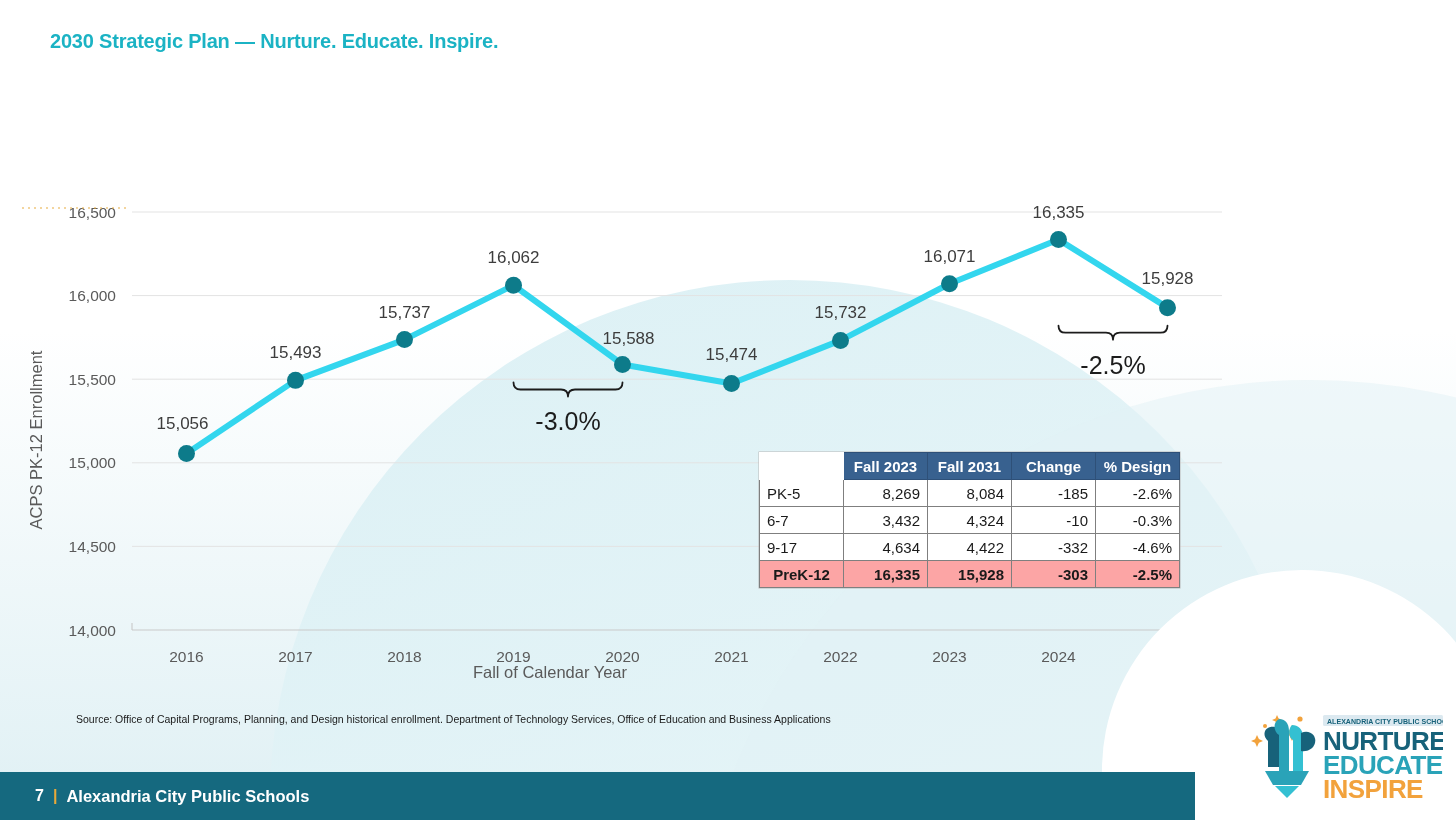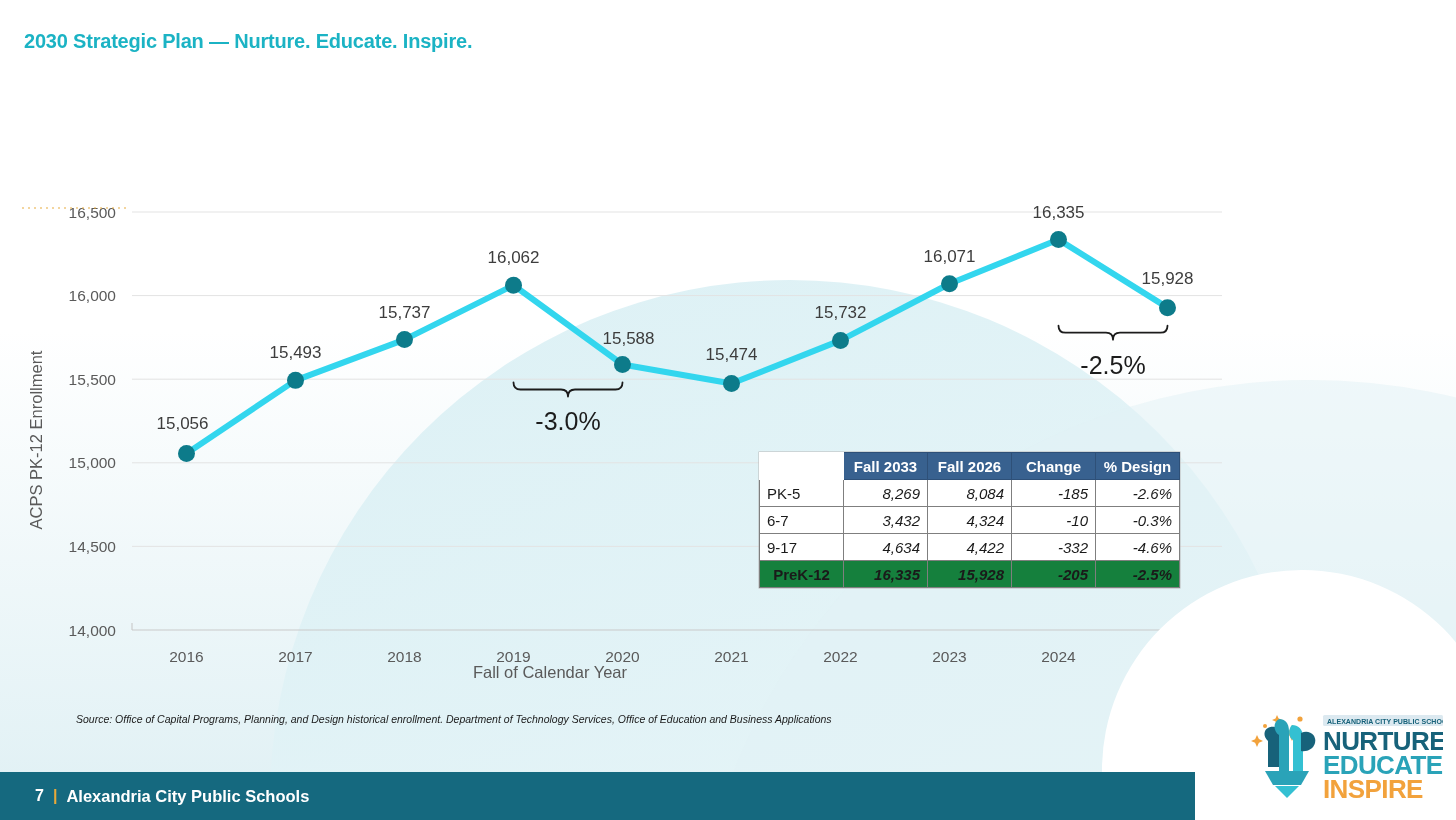--- a/index.html
+++ b/index.html
@@ -9,21 +9,21 @@
     background:#ffffff;
     position:relative;
     overflow:hidden;
   }
   
   #bg-wash {
     position:absolute; left:0; top:0; width:1456px; height:820px;
     pointer-events:none;
   }
   
-  #header { position:absolute; left:24px; top:30px; }
+  #header { position:absolute; left:50px; top:30px; }
   #eyebrow {
     font-size:20px; font-weight:bold; color:#1bb3c4;
     letter-spacing:-0.2px; white-space:nowrap;
   }
   #page-title {
     font-size:49px; font-weight:bold; color:#15697f;
     letter-spacing:-1.2px; margin-top:42px; white-space:nowrap;
   }
   
   #chart-area {
@@ -60,29 +60,29 @@
   }
   #data-table thead th {
     background:#38618f; color:#ffffff; font-weight:bold;
     text-align:center; font-size:15px; border-color:#2e5078;
   }
   #data-table thead th.corner {
     background:#ffffff; border-color:#ffffff;
     border-right:1px solid #ffffff; border-bottom:1px solid #ffffff;
   }
   #data-table td.rowhdr { text-align:left; min-width:84px; }
-  #data-table td.num { text-align:right; min-width:84px;font-style:italic; }
+  #data-table td.num { text-align:right; min-width:84px; }
   #data-table tr.total-row td {
-    background:#15803d; font-weight:bold;
+    background:#fca5a5; font-weight:bold;
   }
   #data-table tr.total-row td.rowhdr { text-align:center; }
   
   #source-note {
     position:absolute; left:76px; top:713px;
-    font-size:10.5px; font-style:italic; color:#1a1a1a;
+    font-size:10.5px; color:#1a1a1a;
     white-space:nowrap;
   }
   
   #corner-circle {
     position:absolute; right:-46px; bottom:-150px;
     width:400px; height:400px; border-radius:50%;
     background:#ffffff;
   }
   
   #footer-bar {
@@ -202,22 +202,22 @@
     <g id="dotted-layer">
       <line x1="22" y1="18" x2="128" y2="18" stroke="#e8a93a" stroke-width="1.6" stroke-dasharray="2 4" opacity="0.65"></line>
     </g>
   </svg>
 </div>
 
 <table id="data-table">
   <thead>
     <tr>
       <th class="corner"></th>
-      <th>Fall 2033</th>
-      <th>Fall 2026</th>
+      <th>Fall 2023</th>
+      <th>Fall 2031</th>
       <th>Change</th>
       <th>% Design</th>
     </tr>
   </thead>
   <tbody id="table-body">
       <tr>
         <td class="rowhdr">PK-5</td>
         <td class="num">8,269</td>
         <td class="num">8,084</td>
         <td class="num">-185</td>
@@ -234,21 +234,21 @@
         <td class="rowhdr">9-17</td>
         <td class="num">4,634</td>
         <td class="num">4,422</td>
         <td class="num">-332</td>
         <td class="num">-4.6%</td>
       </tr>
       <tr class="total-row">
         <td class="rowhdr">PreK-12</td>
         <td class="num">16,335</td>
         <td class="num">15,928</td>
-        <td class="num">-205</td>
+        <td class="num">-303</td>
         <td class="num">-2.5%</td>
       </tr>
     </tbody>
 </table>
 
 <div id="source-note">Source: Office of Capital Programs, Planning, and Design historical enrollment. Department of Technology Services, Office of Education and Business Applications</div>
 
 <div id="corner-circle"></div>
 
 <div id="footer-bar">

